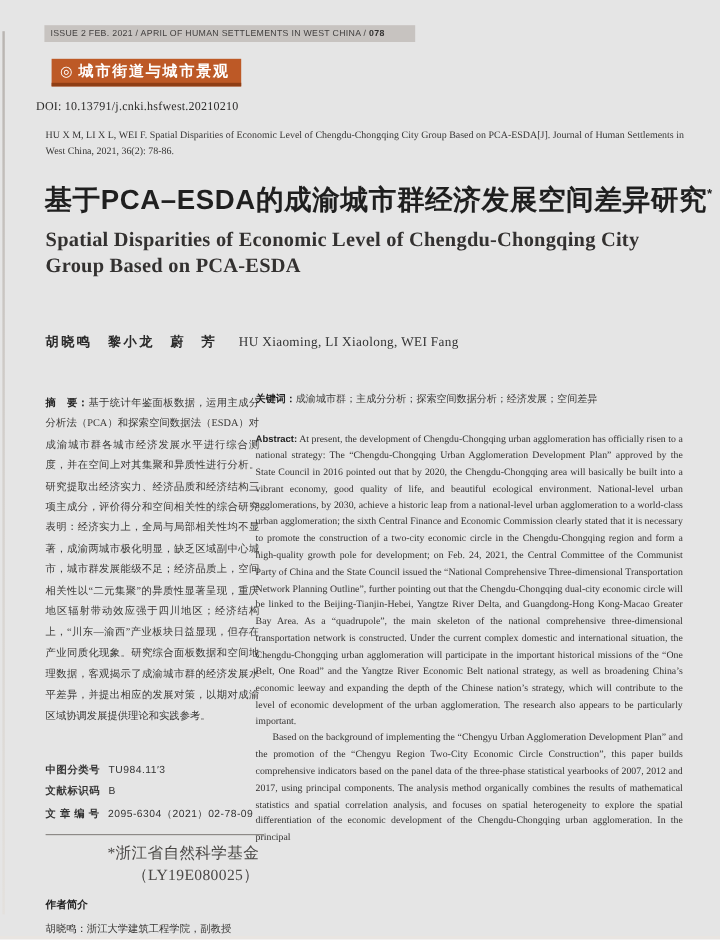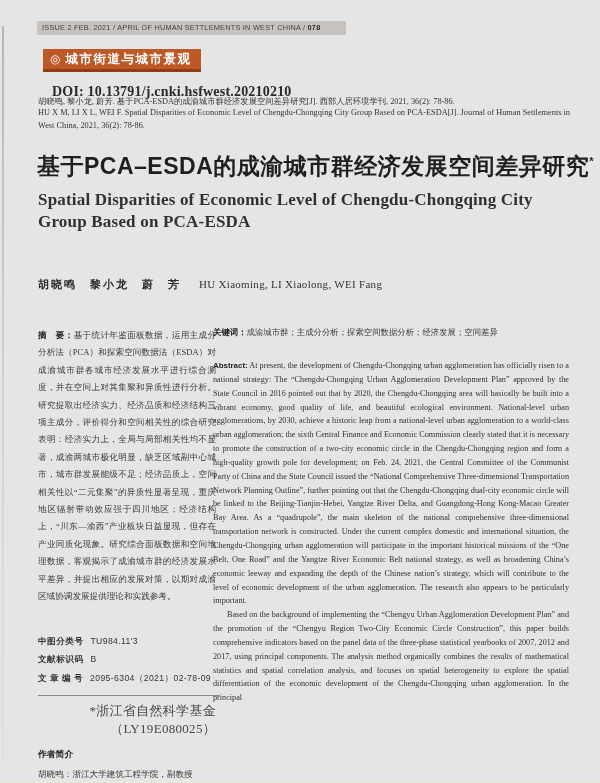--- a/index.html
+++ b/index.html
@@ -27,22 +27,22 @@
   .masthead b { font-weight:bold; color:#2e2d2c; }
   .badge {
     position:absolute; left:43px; top:49px; height:23px;
     background:#bd5926; border-bottom:3px solid #8f3e15;
     color:#fff; font-family:"Liberation Sans", sans-serif;
     font-weight:bold; font-size:12.5px; letter-spacing:1.5px;
     display:flex; align-items:center; gap:5px; padding:0 10px 0 7px;
   }
   .badge .glyph { font-size:12px; letter-spacing:0; font-weight:normal; }
   .doi {
-    position:absolute; left:52px; top:84px;
-    font-size:14px; font-weight:bold; color:#2b2a29; letter-spacing:.2px;
+    position:absolute; left:30px; top:84px;
+    font-size:10px; font-weight:normal; color:#2b2a29; letter-spacing:.2px;
   }
   .cite-zh {
     position:absolute; left:38px; top:96px; width:532px;
     font-size:8.3px; color:#363534;
   }
   .cite-en {
     position:absolute; left:38px; top:107px; width:532px;
     font-size:8.3px; line-height:12.6px; color:#363534; text-align:justify;
   }
   .title-zh {
@@ -102,21 +102,20 @@
 
   <div class="masthead"><span>ISSUE 2 FEB. 2021 / APRIL OF HUMAN SETTLEMENTS IN WEST CHINA / </span><b>078</b></div>
 
   <div class="badge">
     <span class="glyph">◎</span>
     <span>城市街道与城市景观</span>
   </div>
 
   <div class="doi">DOI: 10.13791/j.cnki.hsfwest.20210210</div>
 
-  <div class="cite-zh">胡晓鸣, 黎小龙, 蔚芳. 基于PCA-ESDA的成渝城市群经济发展空间差异研究[J]. 西部人居环境学刊, 2021, 36(2): 78-86.</div>
   <div class="cite-en">HU X M, LI X L, WEI F. Spatial Disparities of Economic Level of Chengdu-Chongqing City Group Based on PCA-ESDA[J]. Journal of Human Settlements in West China, 2021, 36(2): 78-86.</div>
 
   <h1 class="title-zh"><span>基于PCA–ESDA的成渝城市群经济发展空间差异研究</span><sup>*</sup></h1>
 
   <h2 class="title-en">Spatial Disparities of Economic Level of Chengdu-Chongqing City Group Based on PCA-ESDA</h2>
 
   <div class="authors">
     <span class="zh">胡晓鸣　黎小龙　蔚　芳</span><span class="en">HU Xiaoming, LI Xiaolong, WEI Fang</span>
   </div>
 

